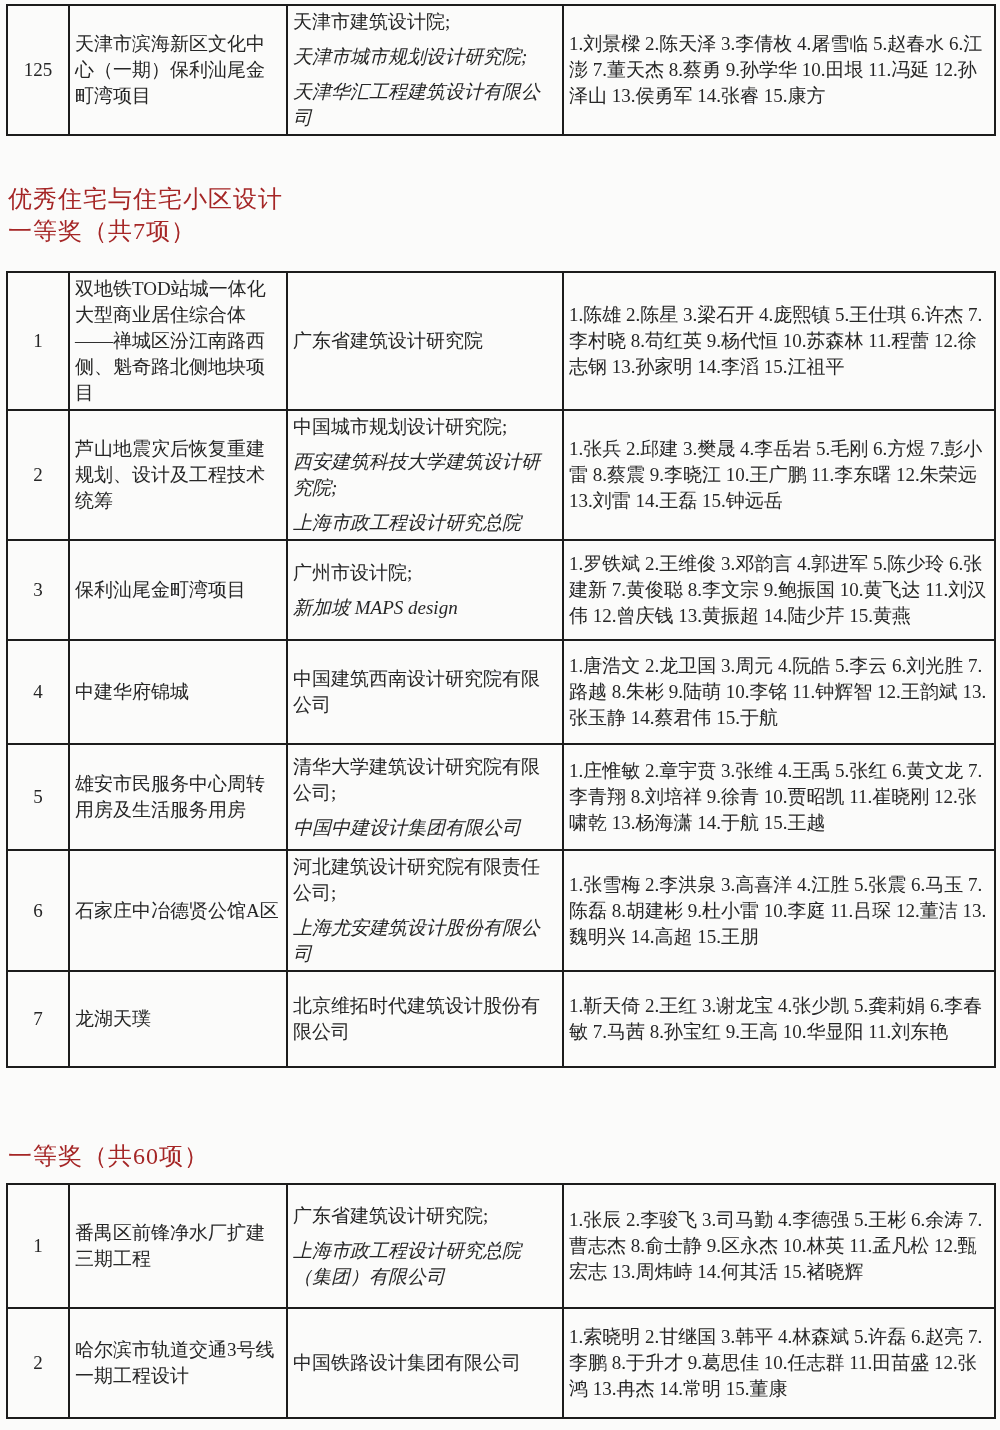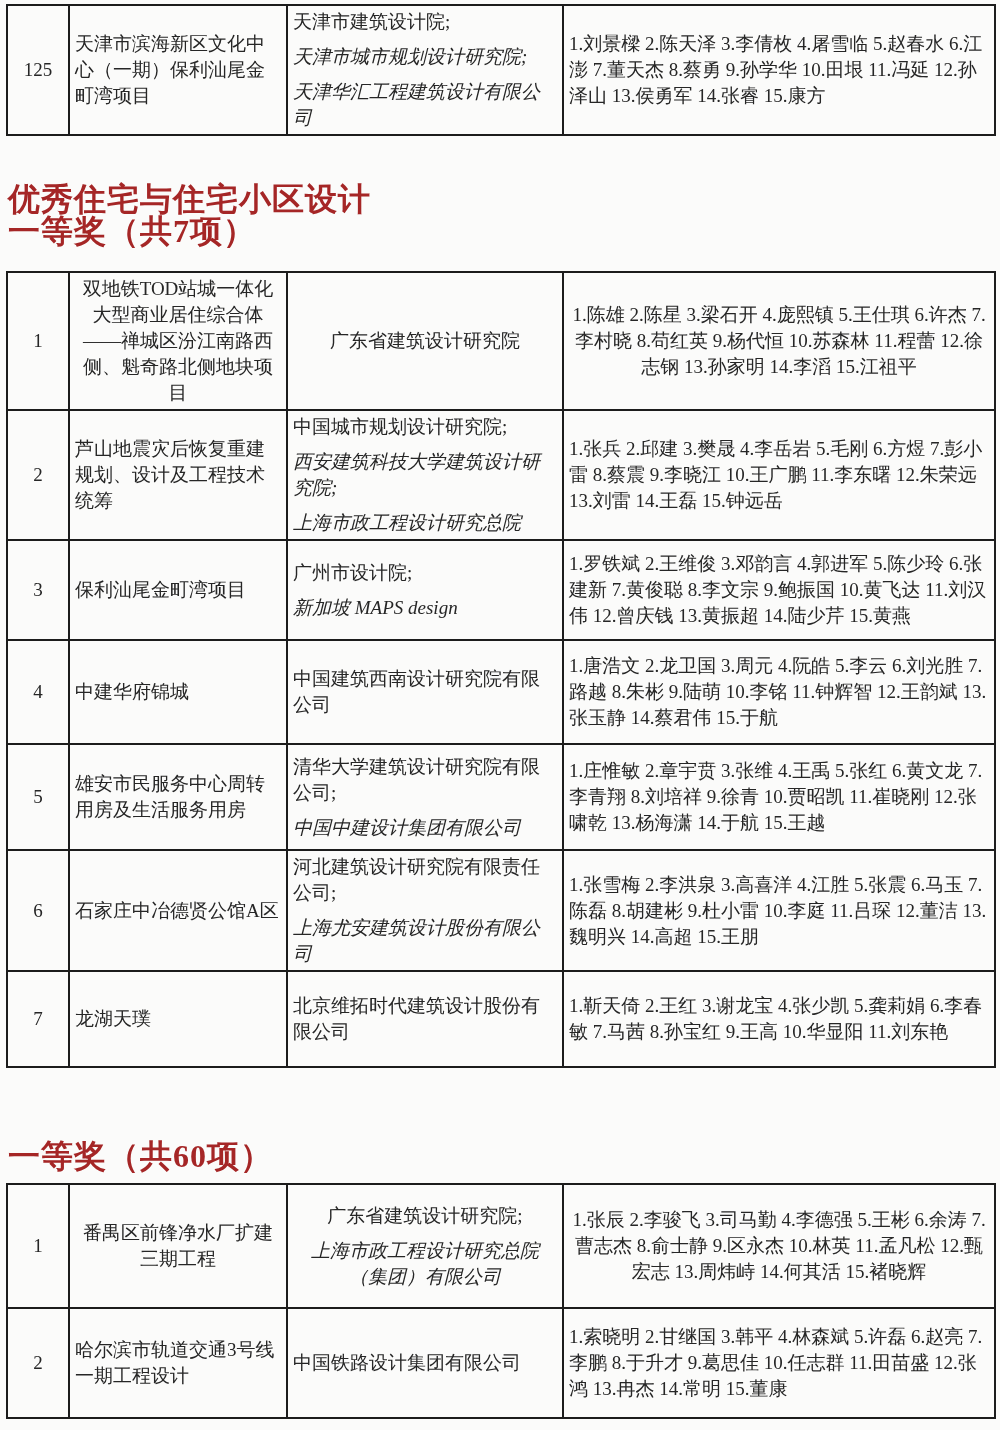--- a/index.html
+++ b/index.html
@@ -35,32 +35,32 @@
   }
   col.c-no{width:62px;}
   col.c-proj{width:218px;}
   col.c-inst{width:276px;}
   col.c-names{width:432px;}
   td.no{text-align:center;font-size:20px;}
   td.names{vertical-align:top;padding-top:4px;}
   .inst-line + .inst-line{margin-top:9px;font-style:italic;}
   
   tr.h132 td{height:93px;}
-  tr.h124 td{height:124px;text-align:center;}
+  tr.h124 td{height:124px;}
   tr.h136 td{height:128px;}
   tr.h100 td{height:100px;}
   tr.h104 td{height:104px;}
   tr.h106 td{height:106px;}
   tr.h96  td{height:96px;}
   tr.h110 td{height:110px;}
   .section-heading{
     margin-left:2px;
     color:var(--accent);
-    font-weight:bold;
-    font-size:32px;
+    font-weight:normal;
+    font-size:24px;
     line-height:31px;
     letter-spacing:1px;
   }
   .section-heading .sub{margin-top:1px;}
   .gap-a{height:48px;}   
   .gap-b{height:24px;}   
   .gap-c{height:72px;}   
   .gap-d{height:11px;}   
 </style>
 </head>

